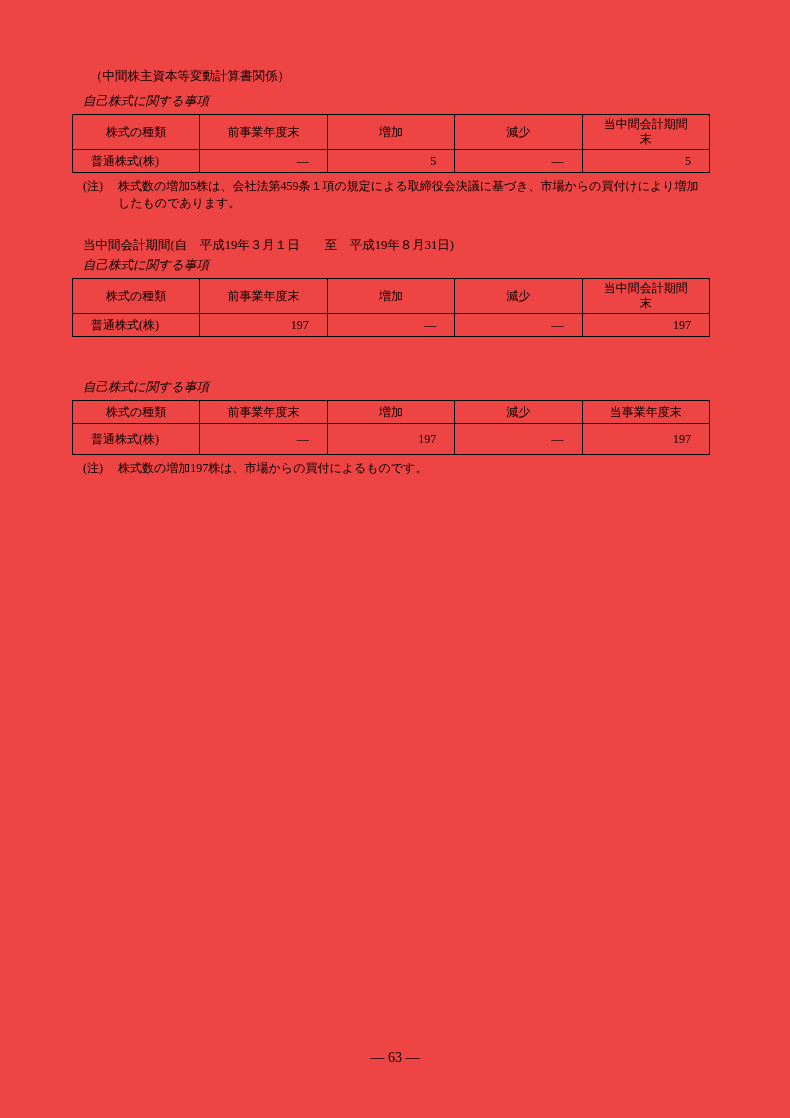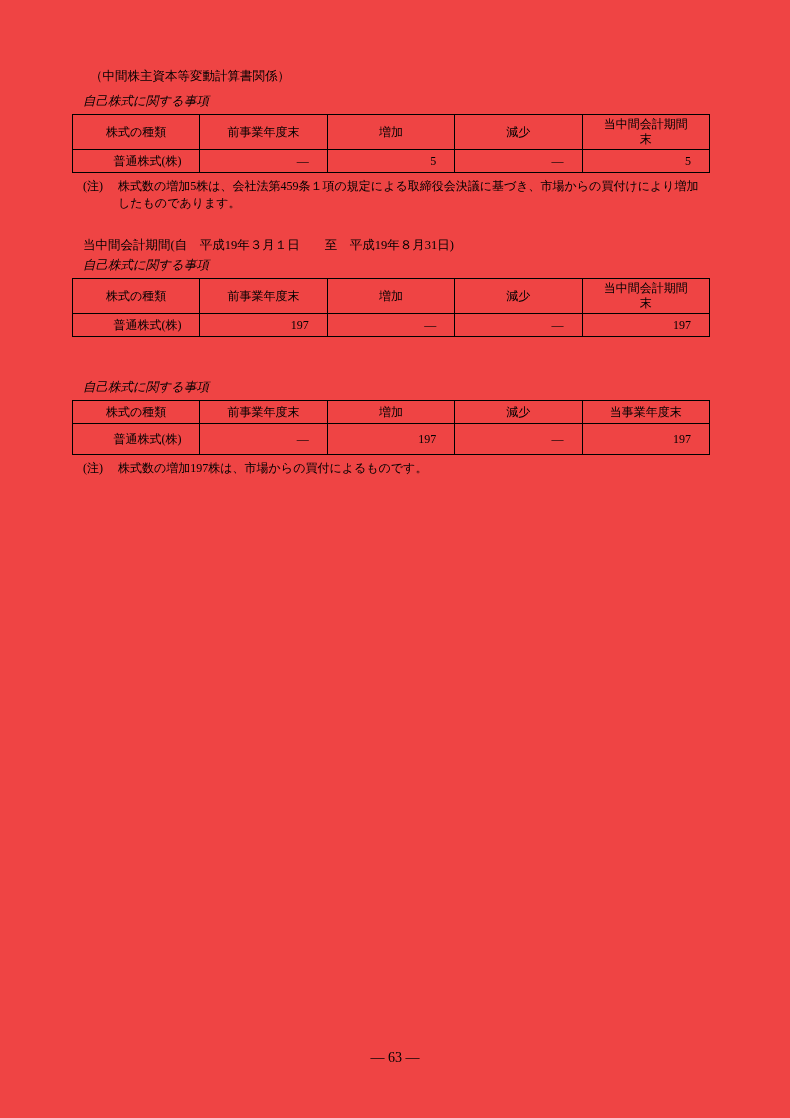--- a/index.html
+++ b/index.html
@@ -45,21 +45,21 @@
   table.stock-table td {
     border: 1px solid #000;
     font-size: 12px;
     font-weight: normal;
     padding: 2px 18px;
     height: 23px;
     line-height: 15px;
     vertical-align: middle;
   }
   table.stock-table th { text-align: center; }
-  td.cell-type { text-align: right; padding-left: 10px; }
+  td.cell-type { text-align: left; padding-left: 10px; }
   td.cell-num { text-align: right; }
   table.stock-table.tall-row td { height: 31px; }
   .note {
     display: flex;
     margin: 2px 0 0 11px;
     font-size: 12px;
     line-height: 17px;
   }
   .note-label { flex: none; width: 35px; }
   .note-text { width: 592px; }

